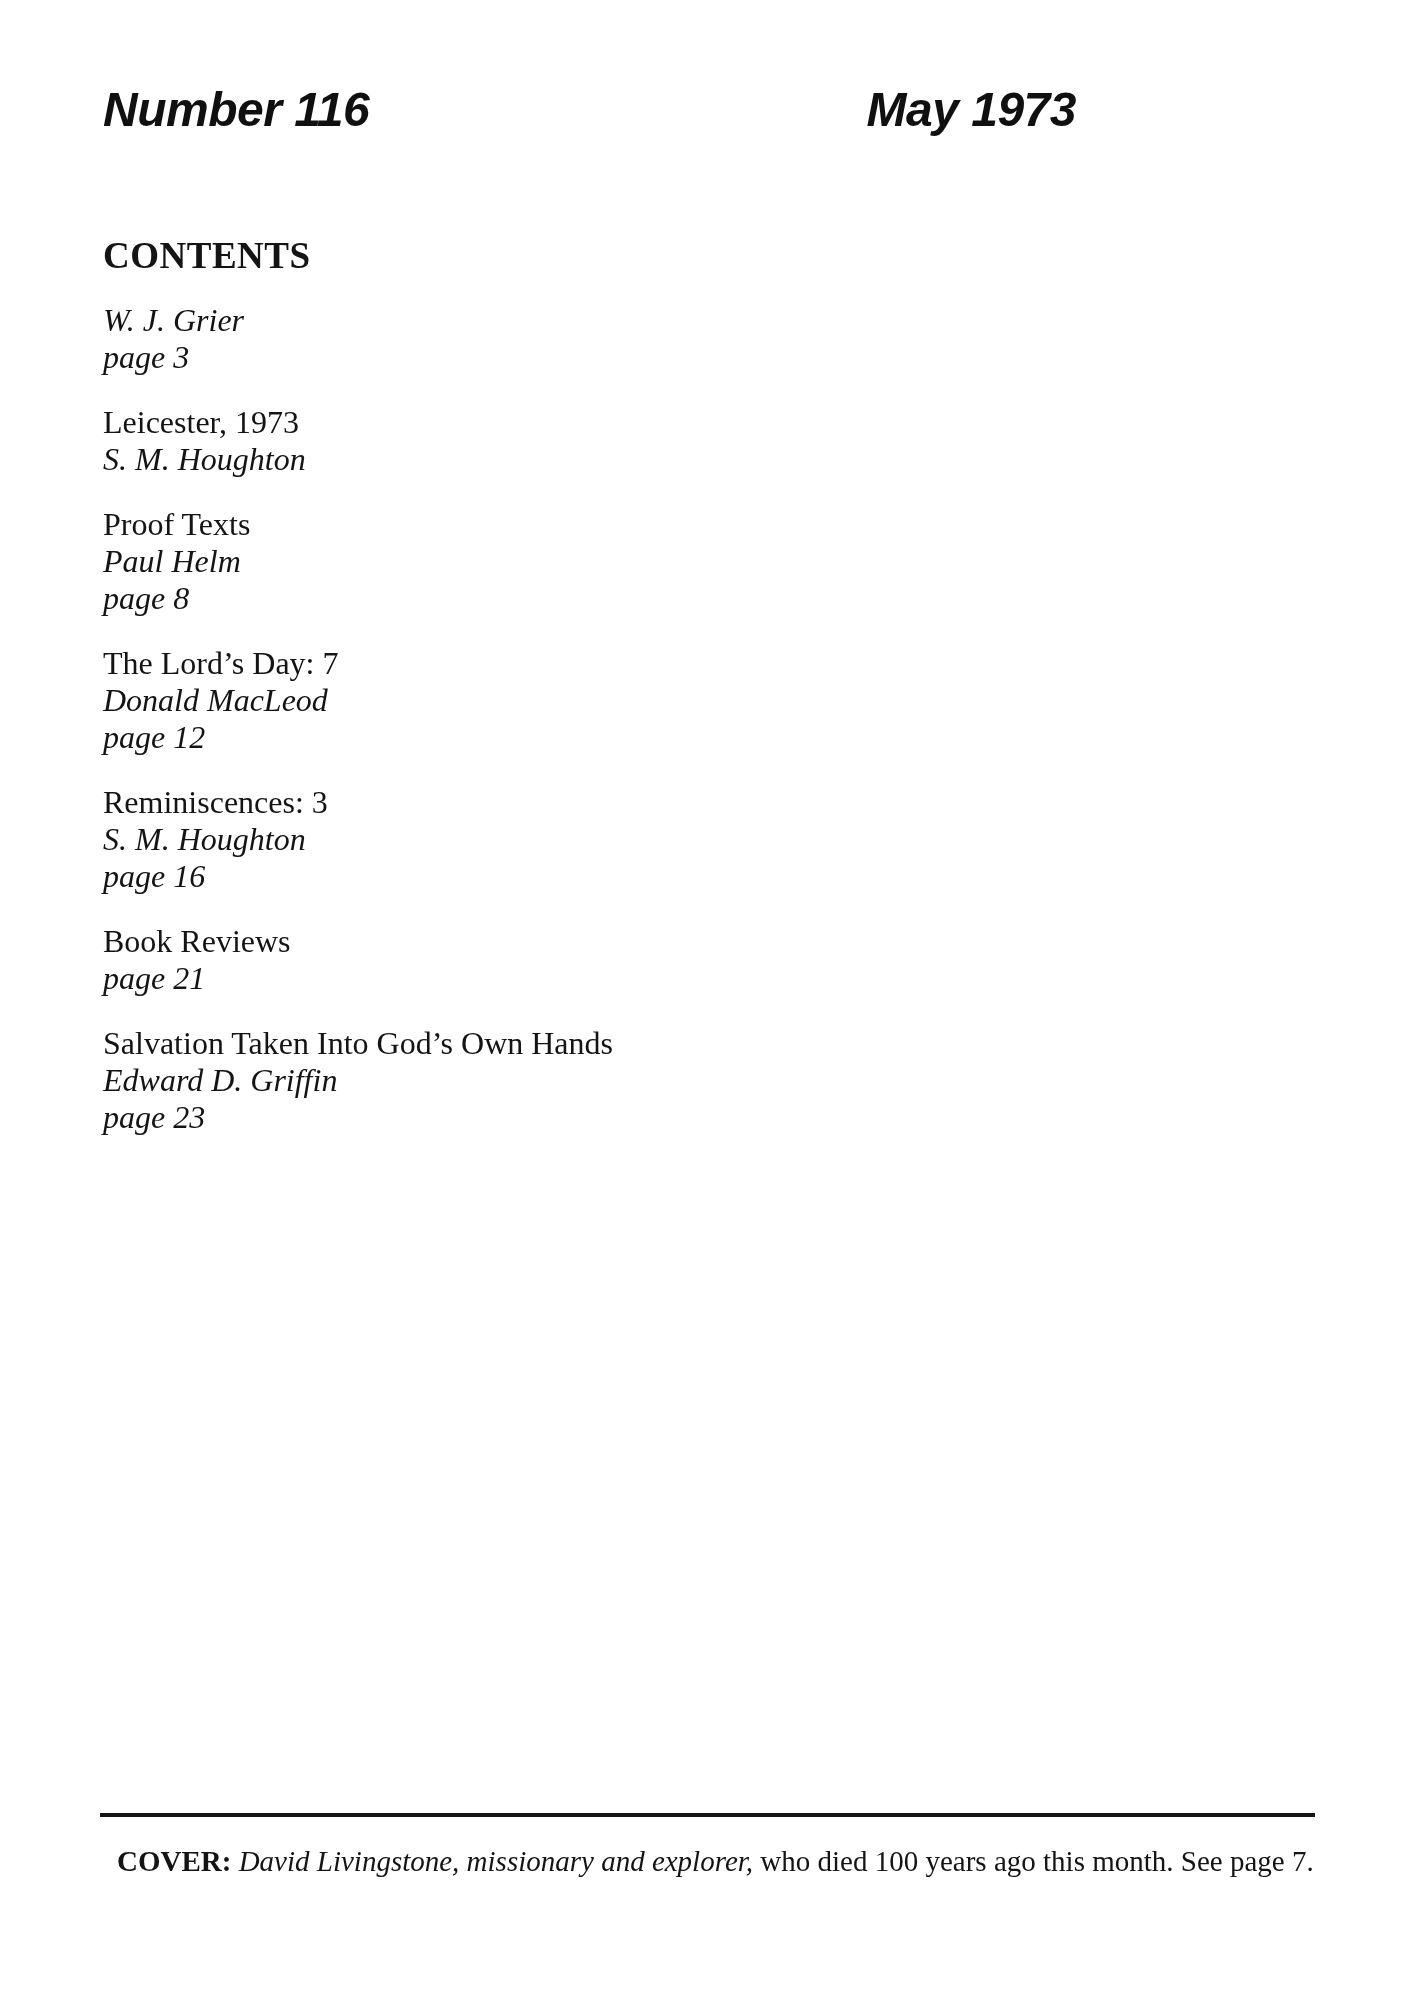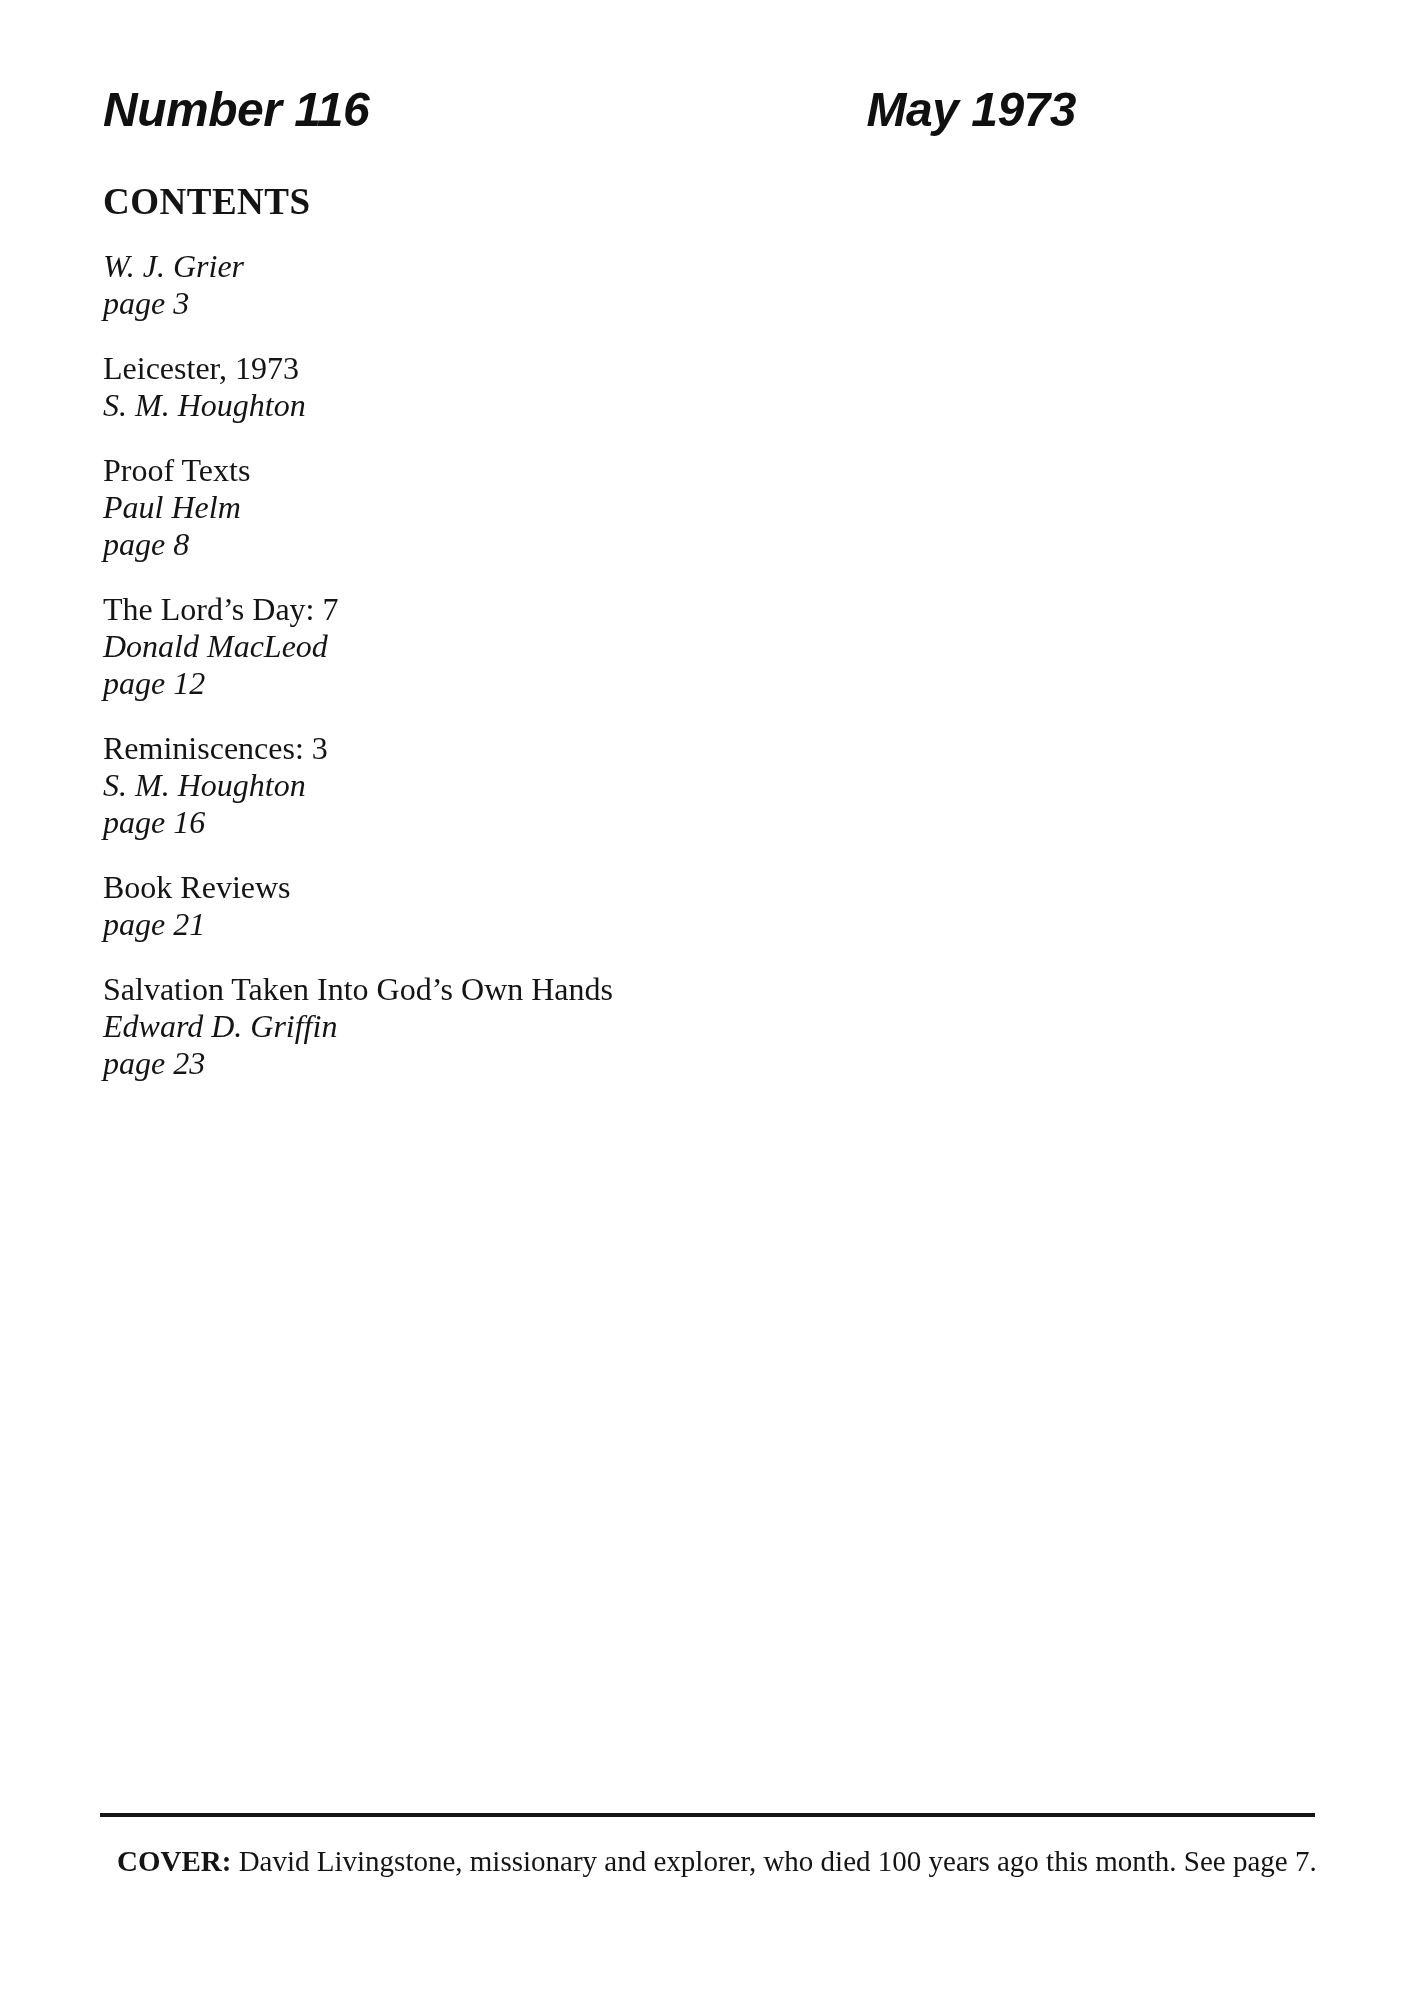--- a/index.html
+++ b/index.html
@@ -26,21 +26,21 @@
     font-family: "Liberation Sans", sans-serif;
     font-weight: bold;
     font-style: italic;
     font-size: 48px;
     line-height: 1;
     letter-spacing: -0.5px;
     color: #101010;
   }
   
   .contents-heading {
-    margin-top: 49px;
+    margin-top: 103px;
     font-weight: bold;
     font-size: 37px;
     line-height: 1;
     letter-spacing: 0.5px;
     color: #141414;
   }
   
   .contents-list {
     margin-top: 28px;
     font-size: 32px;
@@ -62,21 +62,21 @@
     border: none;
   }
   .footer-text {
     margin-top: 26px;
     margin-left: 3px;
     font-size: 29px;
     line-height: 36px;
     white-space: nowrap;
   }
   .footer-text .cover-label { font-weight: bold; margin-left: 14px; }
-  .footer-text .cover-italic { }
+  .footer-text .cover-italic { font-style: italic; }
 </style>
 </head>
 <body>
 
 <div class="page">
 
   <div class="header-row">
     <span class="issue-number">Number 116</span>
     <span class="issue-date">May 1973</span>
   </div>

